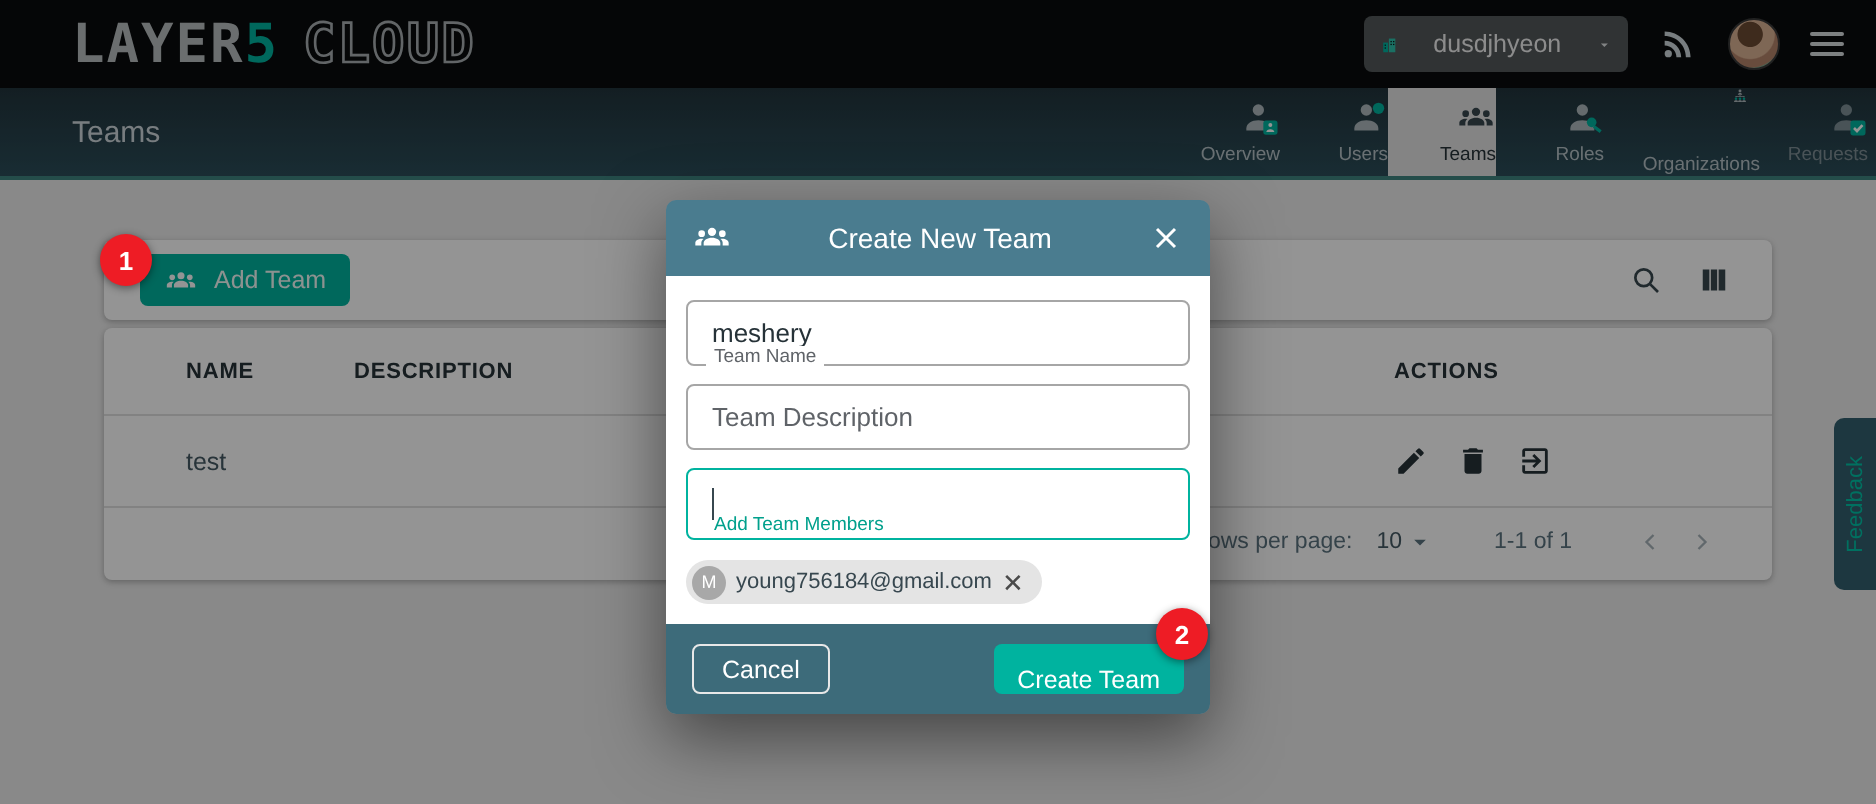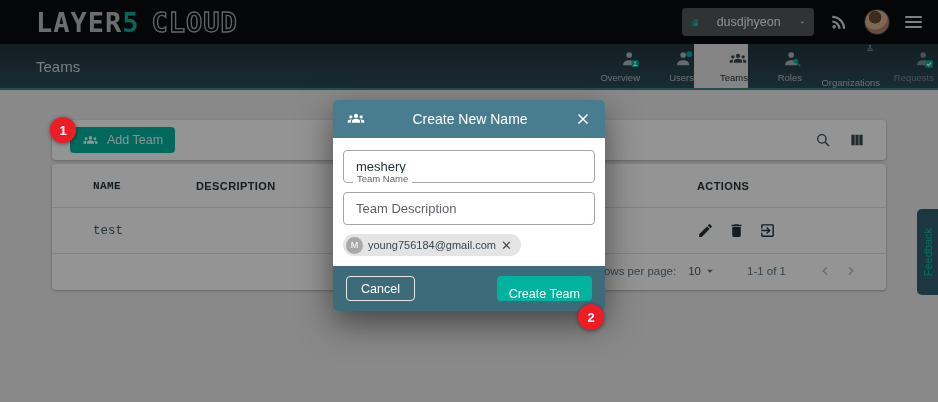--- a/index.html
+++ b/index.html
@@ -53,21 +53,21 @@
                   font-size:12.5px; border:none; border-radius:4px; height:26px; padding:0 12px;
                   cursor:pointer; font-family:inherit; }
   .add-team-btn svg { width:17px; height:17px; fill:#ffffff; }
   .toolbar-icons { margin-left:auto; display:flex; gap:16px; }
   .toolbar-icons svg { width:18px; height:18px; cursor:pointer; }
 
   .table-card { left:52px; top:72px; width:834px; height:126px; }
   .thead, .trow { display:flex; align-items:center; }
   .thead { height:44px; border-bottom:1px solid #e0e0e0; }
   .trow  { height:46px; border-bottom:1px solid #e0e0e0; font-size:12.5px; color:#455a64; }
-  .c-name { width:144px; padding-left:41px;font-family:Liberation Mono, monospace; }
+  .c-name { width:125px; padding-left:41px; }
   .c-desc { flex:1; }
   .c-act  { width:189px; }
   .th { font-size:11px; font-weight:bold; color:#263238; letter-spacing:.4px; }
   .row-actions { display:flex; gap:14px; }
   .row-actions svg { width:17px; height:17px; fill:#263238; cursor:pointer; }
   .pagination { display:flex; height:34px; align-items:center; justify-content:flex-end;
                 padding-right:22px; font-size:11.5px; color:#5c7480; }
   .pagination .pp-label { margin-right:12px; }
   .pp-select { display:flex; align-items:center; gap:2px; cursor:pointer; color:#455a64; }
   .pp-select svg { width:14px; height:14px; fill:#5c7480; }
@@ -307,35 +307,40 @@
     </div>
   </main>
 
   <div class="backdrop"></div>
 
   <div class="modal">
     <div class="modal-header">
       <svg class="grp" viewBox="0 0 24 24">
           <use href="#sym-group"></use>
         </svg>
-      <span class="modal-title">Create New Name</span>
+      <span class="modal-title">Create New Team</span>
       <span class="modal-close">
         <svg viewBox="0 0 24 24">
             <path d="M6 6l12 12M18 6L6 18"></path>
           </svg>
       </span>
     </div>
     <div class="modal-body">
       <div class="field">
         <span class="flabel">Team Name</span>
         <input type="text" value="meshery" style="">
       </div>
       <div class="field">
         <input type="text" placeholder="Team Description" style="">
       </div>
+      <div class="field focused">
+        <span class="flabel">Add Team Members</span>
+        <input type="text" style="">
+        <span class="caret-bar"></span>
+      </div>
       <div class="chip">
         <span class="chip-avatar">M</span>
         <span>young756184@gmail.com</span>
         <span class="chip-x">✕</span>
       </div>
     </div>
     <div class="modal-footer">
       <button class="btn-cancel">Cancel</button>
       <button class="btn-create">Create Team</button>
     </div>

